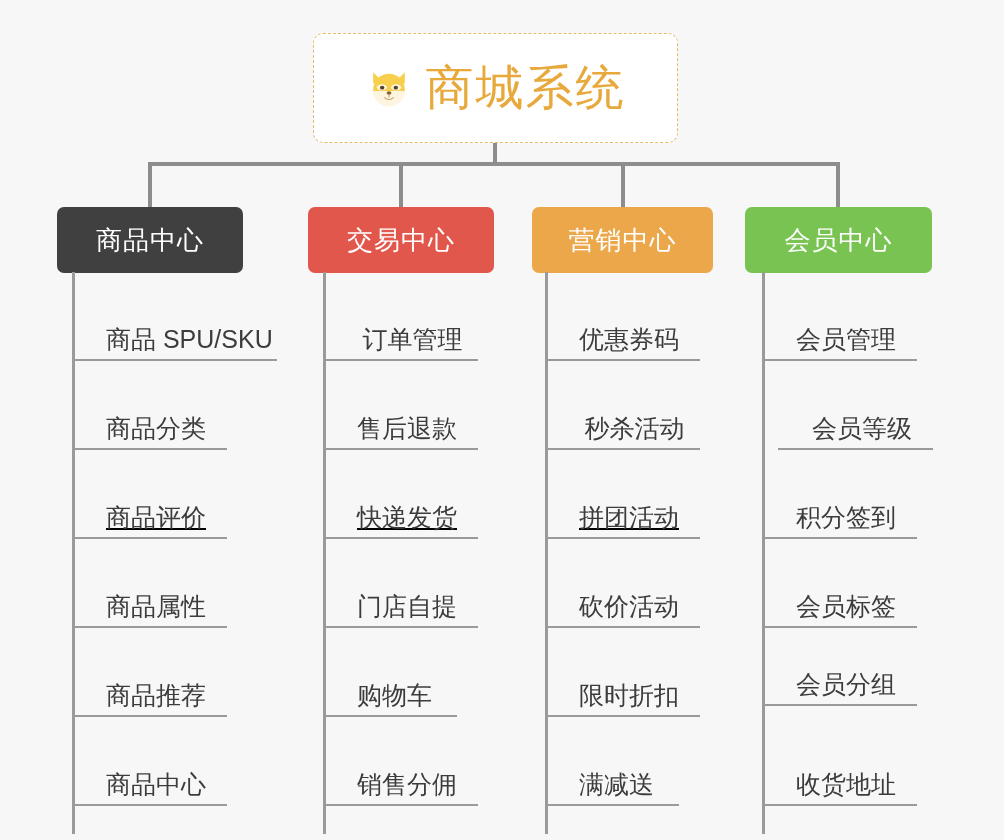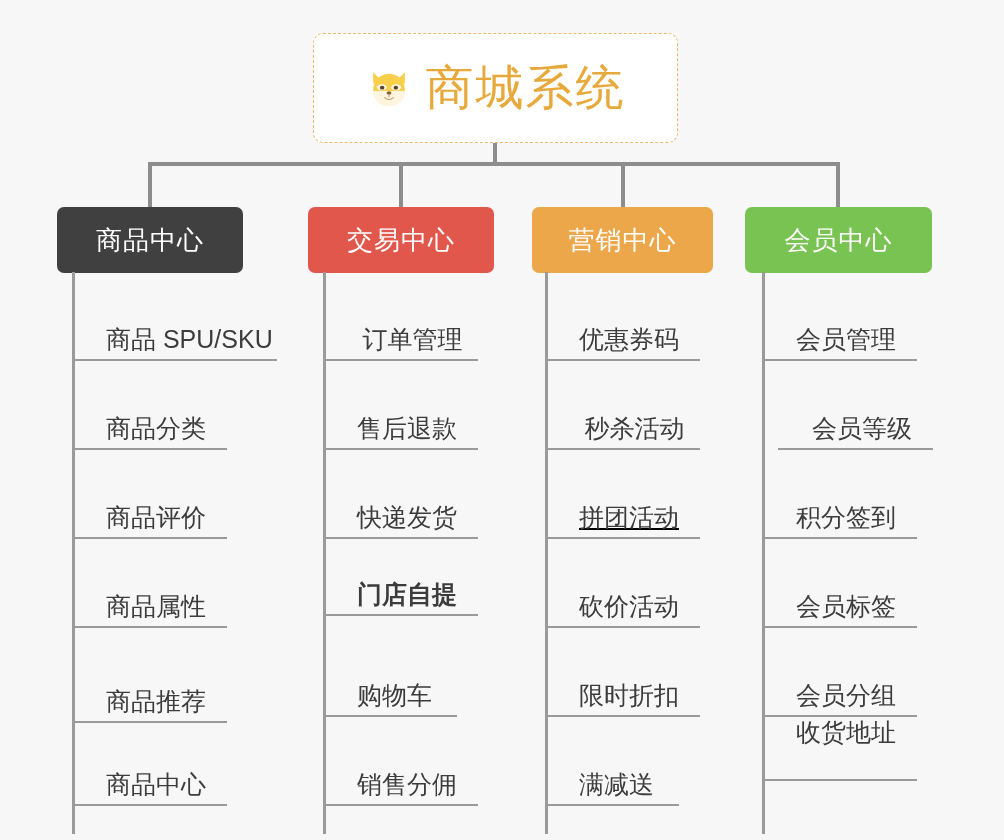--- a/index.html
+++ b/index.html
@@ -148,46 +148,46 @@
   </div>
 
   <div class="leaf-col" style="left:72px;">
     <div class="leaf-spine" style="height:562px;"></div>
     <div class="leaf-item" style="top:0px;   width:205px;">
         <span class="leaf-label">商品 SPU/SKU</span>
       </div>
     <div class="leaf-item" style="top:89px;  width:155px;">
         <span class="leaf-label">商品分类</span>
       </div>
-    <div class="leaf-item" style="top:178px; width:155px;">
+    <div class="leaf-item" style="top:178px; width:155px;text-decoration:underline;">
         <span class="leaf-label">商品评价</span>
       </div>
     <div class="leaf-item" style="top:267px; width:155px;">
         <span class="leaf-label">商品属性</span>
       </div>
-    <div class="leaf-item" style="top:356px; width:155px;margin-top:6px;">
+    <div class="leaf-item" style="top:356px; width:155px;">
         <span class="leaf-label">商品推荐</span>
       </div>
     <div class="leaf-item" style="top:445px; width:155px;">
         <span class="leaf-label">商品中心</span>
       </div>
   </div>
 
   <div class="leaf-col" style="left:323px;">
     <div class="leaf-spine" style="height:562px;"></div>
     <div class="leaf-item" style="top:0px;   width:155px;justify-content:center;">
         <span class="leaf-label">订单管理</span>
       </div>
     <div class="leaf-item" style="top:89px;  width:155px;">
         <span class="leaf-label">售后退款</span>
       </div>
-    <div class="leaf-item" style="top:178px; width:155px;">
+    <div class="leaf-item" style="top:178px; width:155px;text-decoration:underline;">
         <span class="leaf-label">快递发货</span>
       </div>
-    <div class="leaf-item" style="top:255px; width:155px;font-weight:bold;">
+    <div class="leaf-item" style="top:267px; width:155px;">
         <span class="leaf-label">门店自提</span>
       </div>
     <div class="leaf-item" style="top:356px; width:134px;">
         <span class="leaf-label">购物车</span>
       </div>
     <div class="leaf-item" style="top:445px; width:155px;">
         <span class="leaf-label">销售分佣</span>
       </div>
   </div>
 
@@ -220,21 +220,21 @@
       </div>
     <div class="leaf-item" style="top:89px;  width:155px;margin-left:16px;">
         <span class="leaf-label">会员等级</span>
       </div>
     <div class="leaf-item" style="top:178px; width:155px;">
         <span class="leaf-label">积分签到</span>
       </div>
     <div class="leaf-item" style="top:267px; width:155px;">
         <span class="leaf-label">会员标签</span>
       </div>
-    <div class="leaf-item" style="top:356px; width:155px;">
+    <div class="leaf-item" style="top:345px; width:155px;">
         <span class="leaf-label">会员分组</span>
       </div>
-    <div class="leaf-item" style="top:420px; width:155px;align-items:center;">
+    <div class="leaf-item" style="top:445px; width:155px;">
         <span class="leaf-label">收货地址</span>
       </div>
   </div>
 
 </div>
 
 </body></html>

